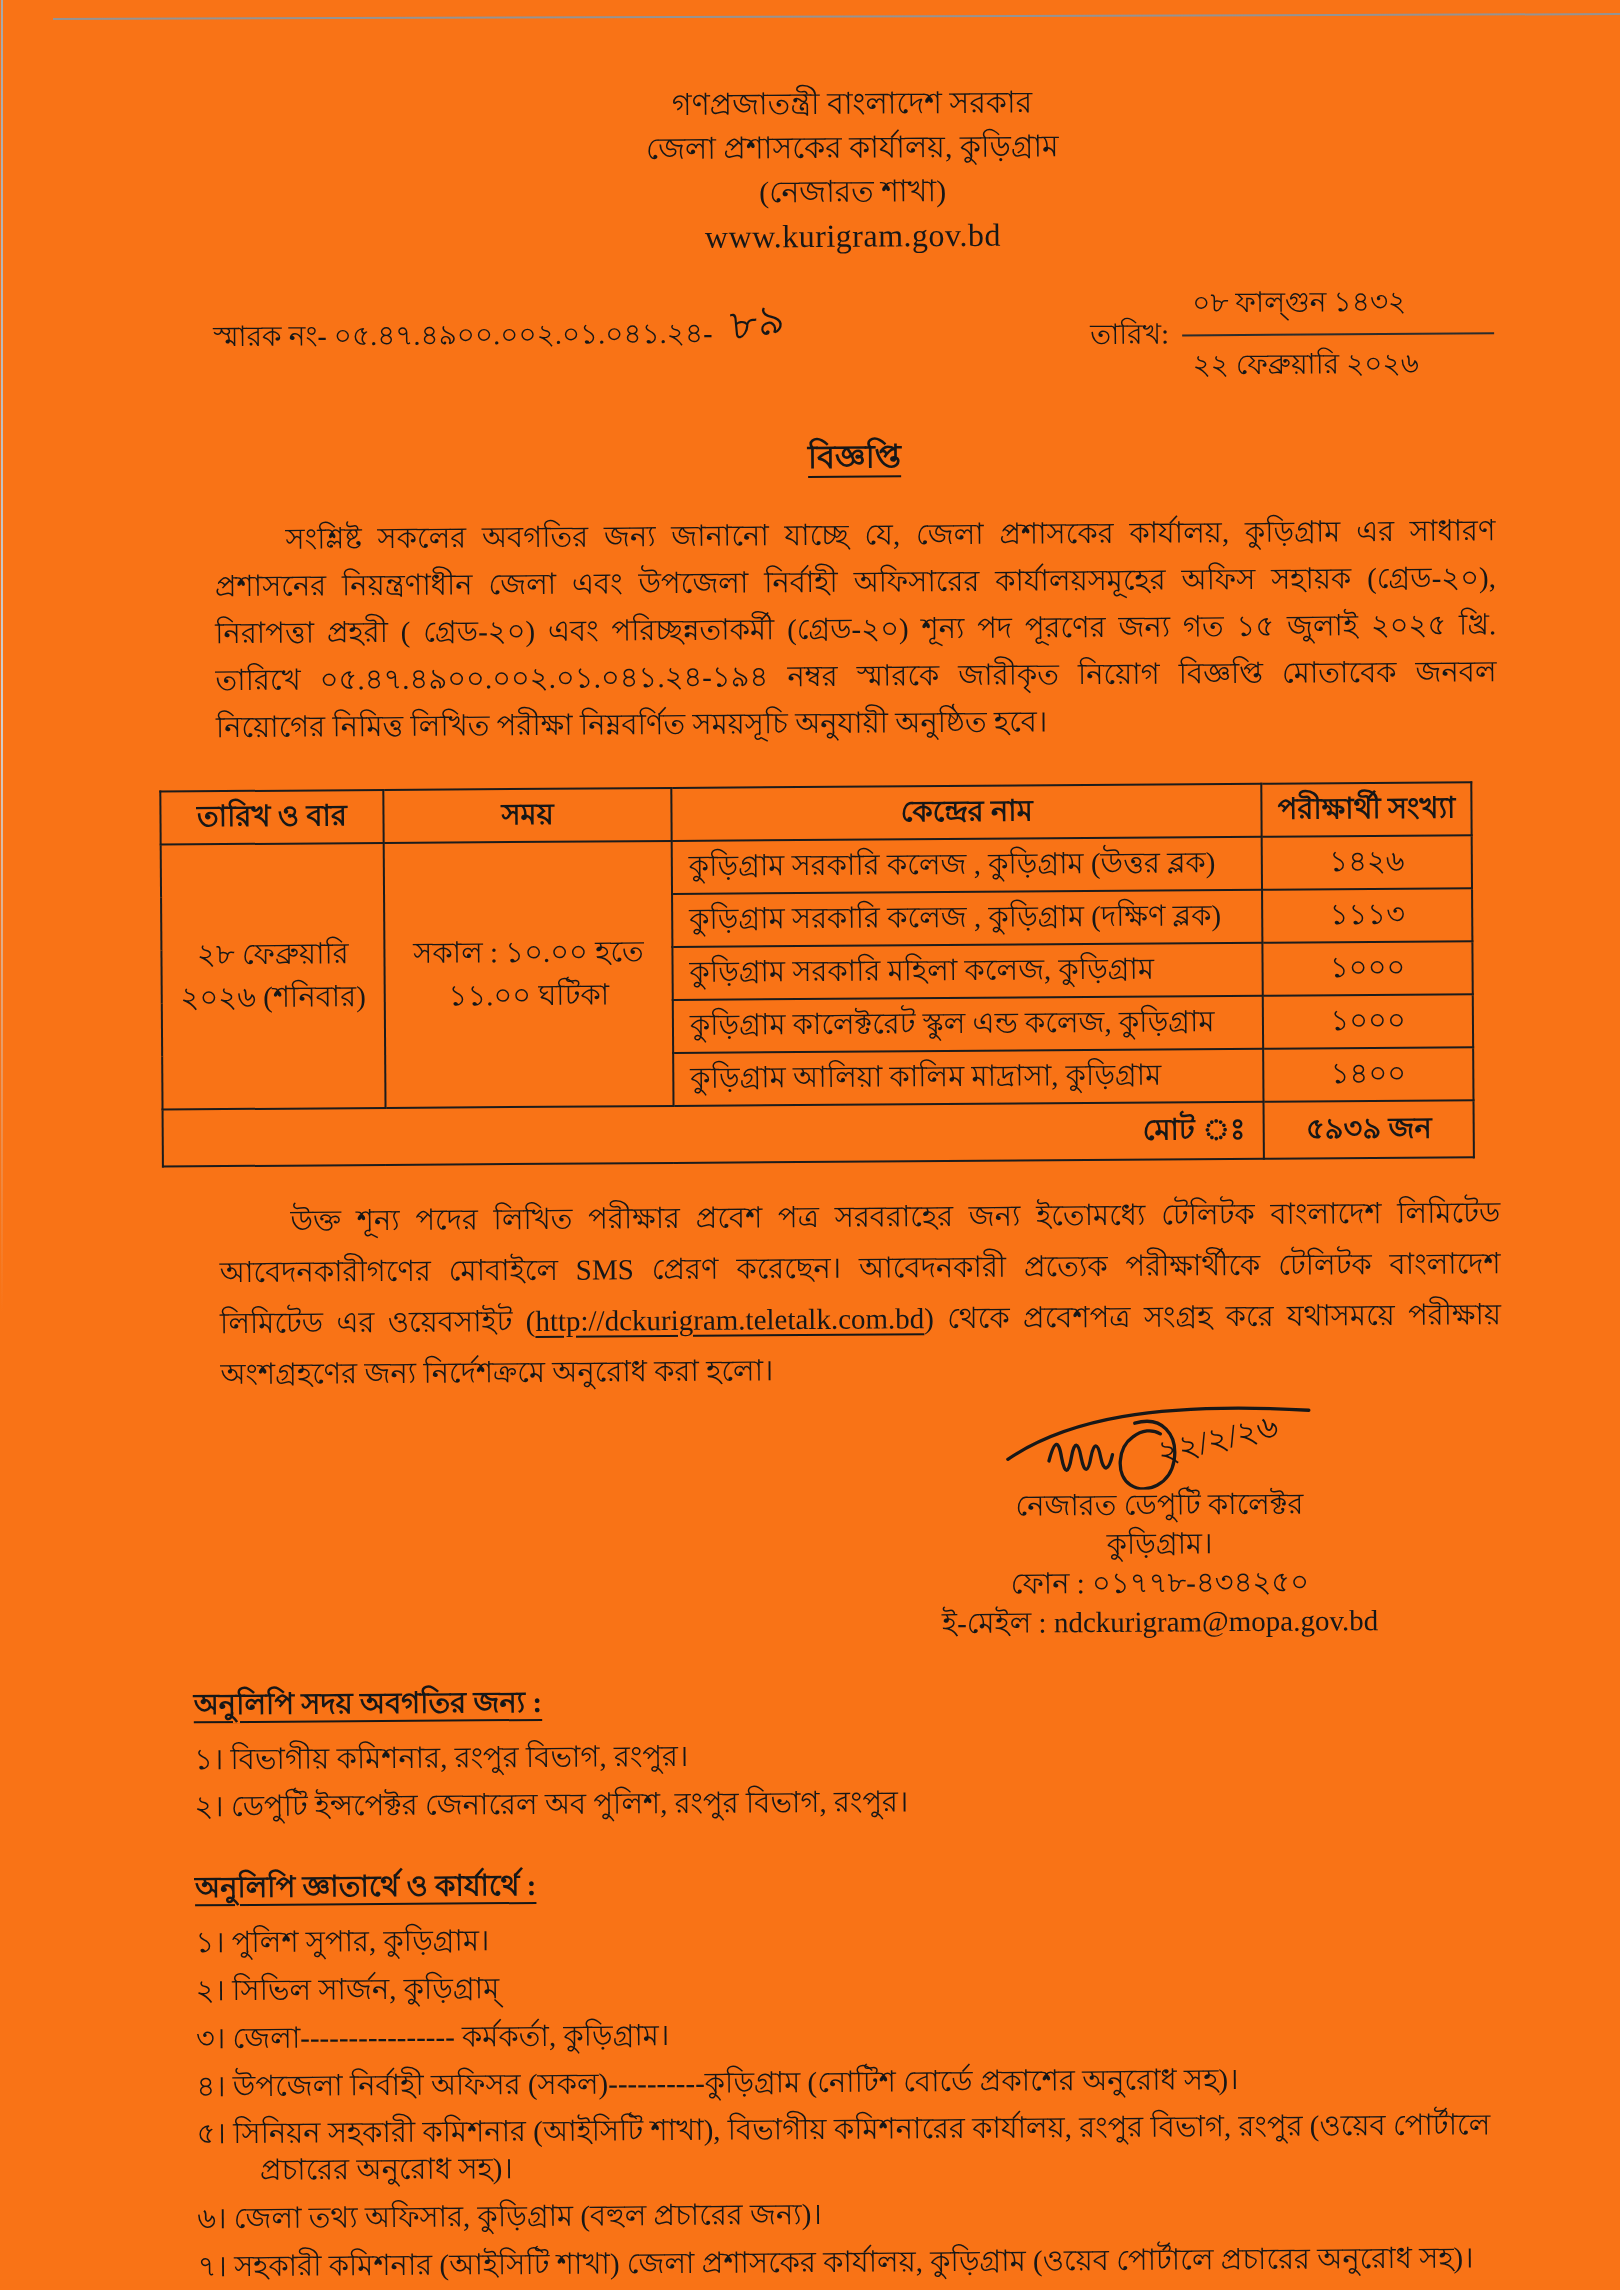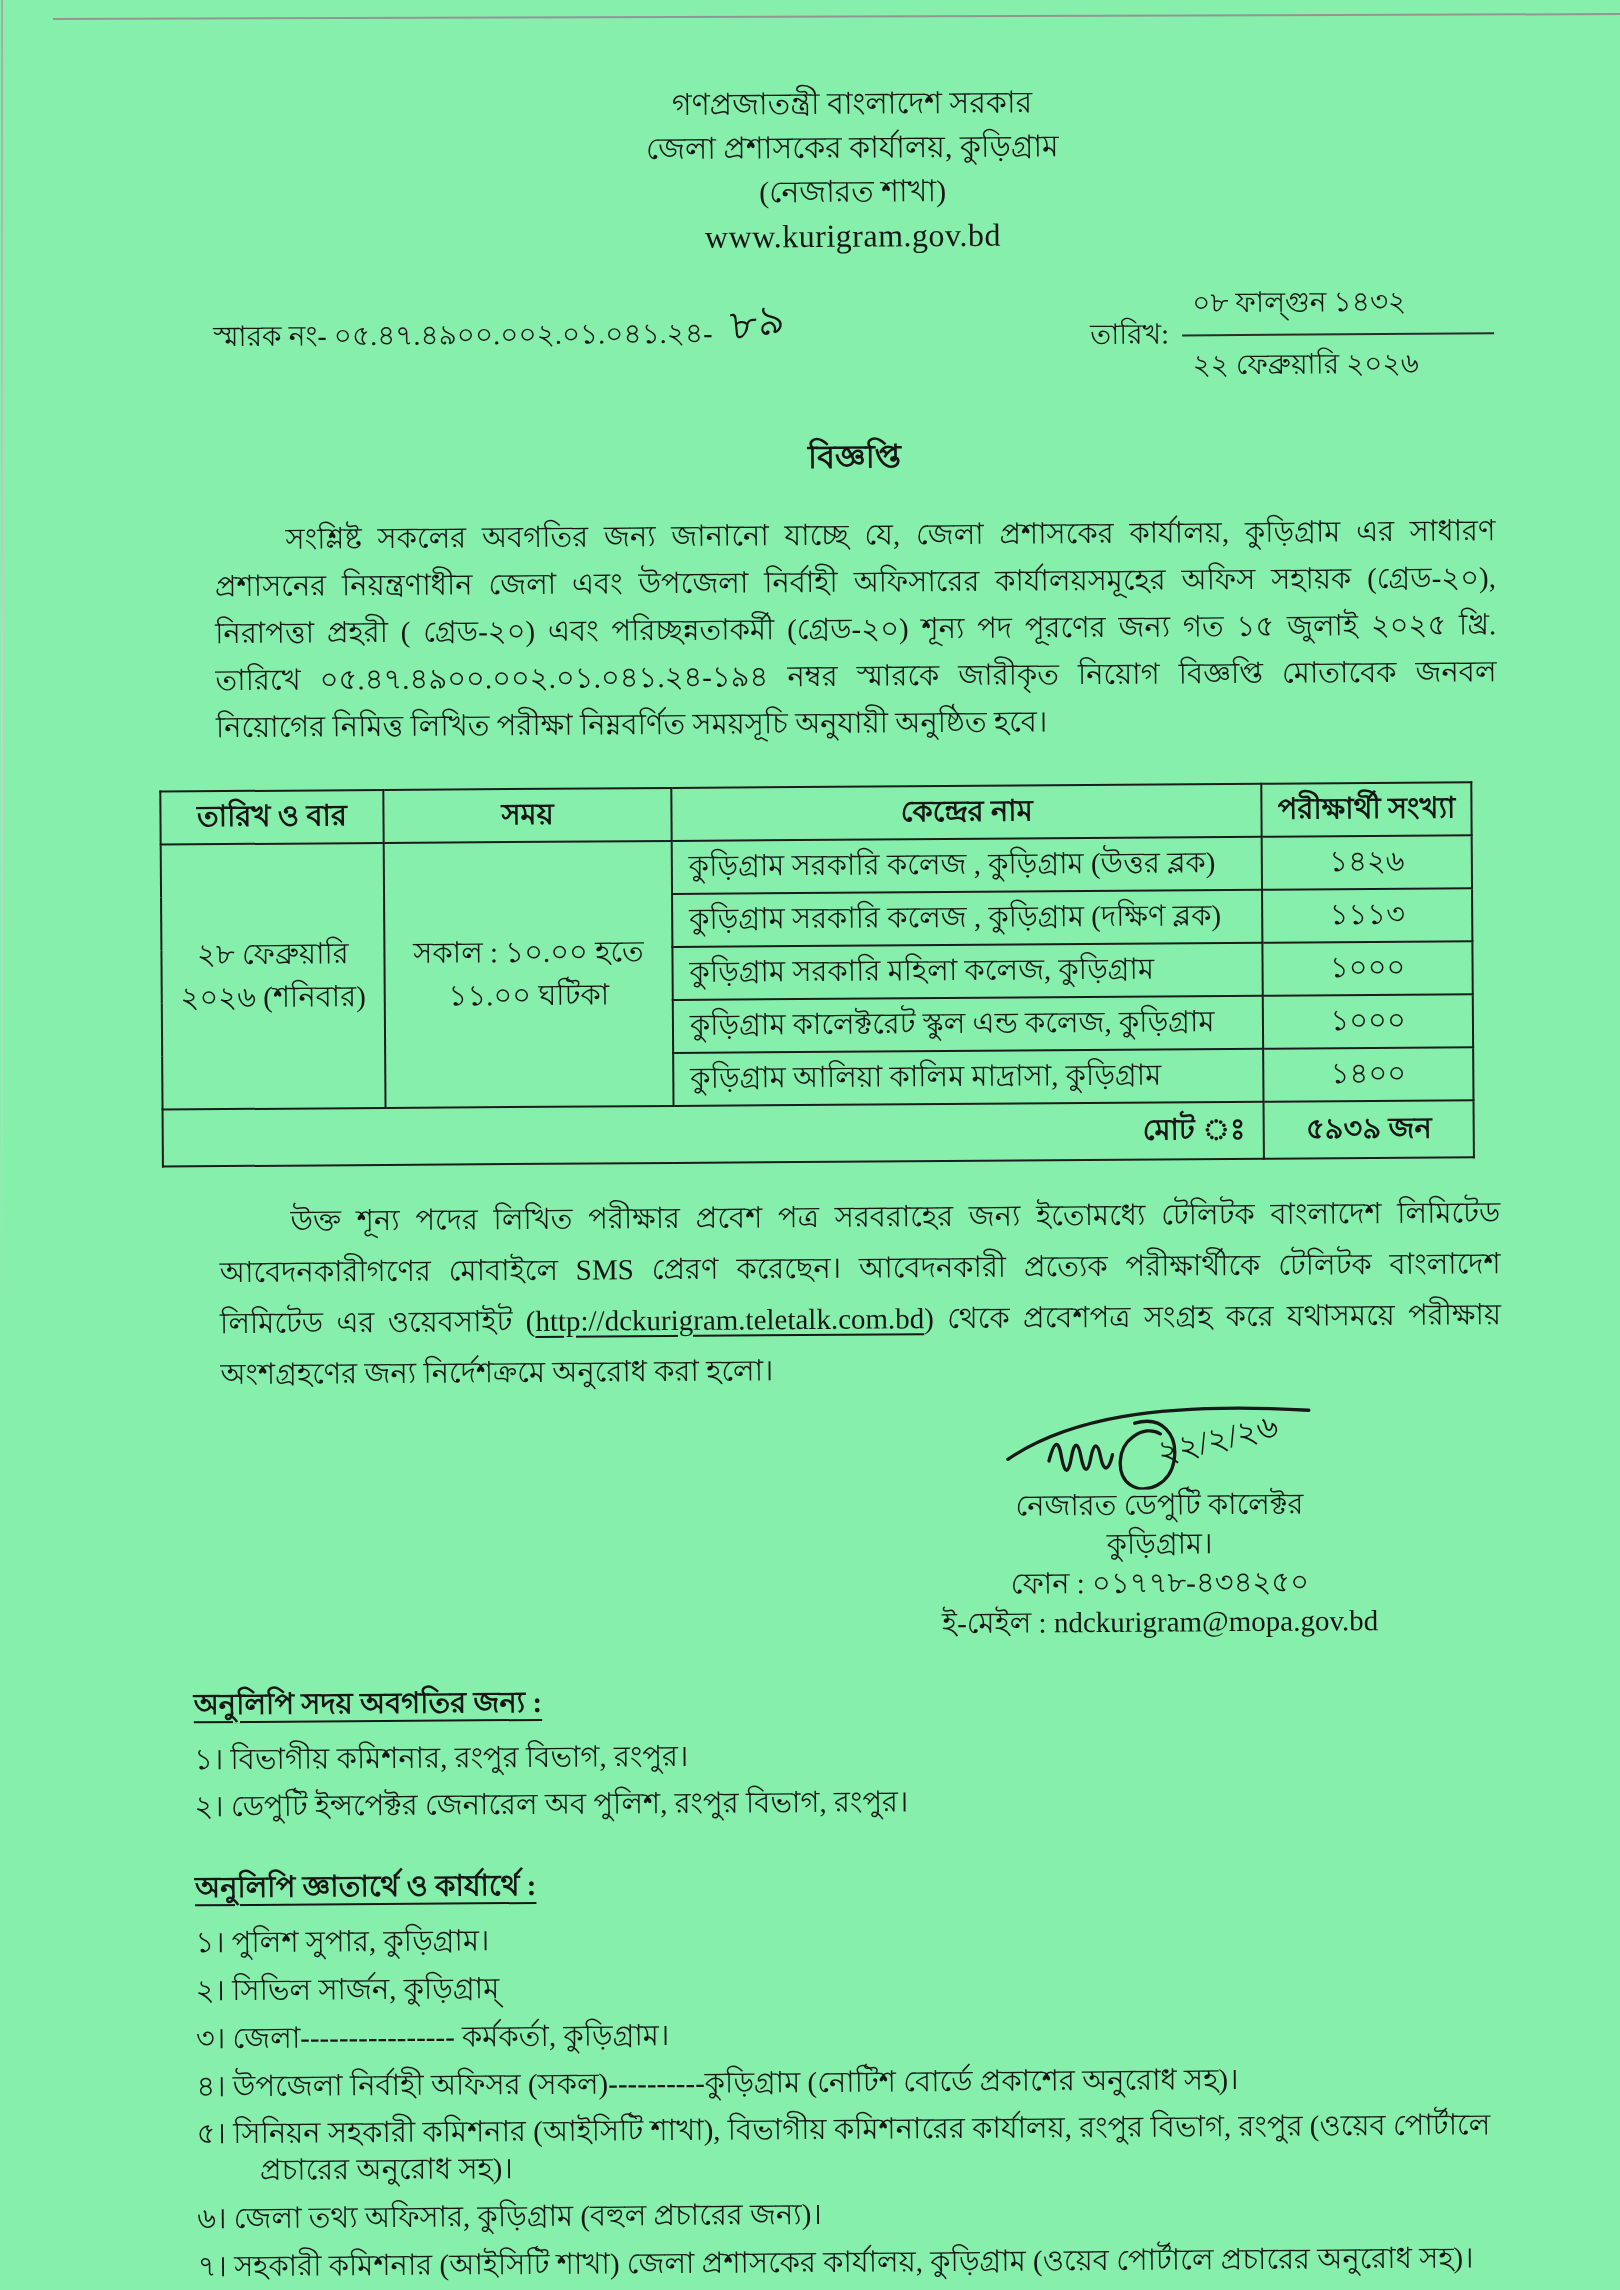--- a/index.html
+++ b/index.html
@@ -1,16 +1,16 @@
 <!DOCTYPE html>
 <html lang="bn"><head>
 <meta charset="utf-8">
 <style>
   html,body{margin:0;padding:0;background:#ffffff;}
-  .page{position:relative;width:1620px;height:2291px;background:#86efac;overflow:hidden;
+  .page{position:relative;width:1620px;height:2291px;background:#f97316;overflow:hidden;
         font-family:"Liberation Serif","DejaVu Serif",serif;color:#171717;}
   
   .artifact-top{position:absolute;left:53px;top:17.6px;width:1567px;height:2px;background:#949494;
         transform:rotate(-0.18deg);transform-origin:left center;}
   .artifact-left{position:absolute;left:1px;top:0;width:2px;height:1313px;
         background:linear-gradient(to bottom,#a8a8a8,#cfcfcf 55%,rgba(255,255,255,0));}
   .inner{position:absolute;left:0;top:0;right:0;bottom:0;padding:82px 121px 0 218px;
         transform:rotate(-0.4deg);transform-origin:50% 45%;}
   
   .hdr{text-align:center;font-size:30px;line-height:44px;}
@@ -19,21 +19,21 @@
   .memo-row{display:flex;justify-content:space-between;margin-top:25.5px;}
   .memo-left{font-size:28px;padding-top:27.4px;display:flex;align-items:flex-start;white-space:nowrap;}
   .hand-num{display:inline-block;font-size:42px;line-height:1;margin-left:17.6px;margin-top:-9.8px;
         transform:rotate(-9deg) skewX(-4deg);}
   .date-block{display:flex;align-items:center;font-size:28px;gap:13.7px;}
   .date-stack{display:flex;flex-direction:column;}
   .date-top{padding:0 7.8px 6.9px 9.8px;border-bottom:2px solid #2c2c2c;min-width:294px;}
   .date-bottom{padding:6.9px 7.8px 0 9.8px;}
   
   .title{text-align:center;margin-top:39px;font-size:32px;font-weight:bold;}
-  .title span{text-underline-offset:7.8px;text-decoration-thickness:2px;}
+  .title span{text-decoration:underline;text-underline-offset:7.8px;text-decoration-thickness:2px;}
   
   .para{font-size:29px;text-align:justify;}
   .para1{margin-top:25.5px;line-height:47px;text-indent:71px;}
   .para2{margin-top:29px;line-height:51px;text-indent:71px;}
   .link{text-decoration:underline;text-underline-offset:4.9px;}
   
   table.sched{border-collapse:collapse;table-layout:fixed;margin-top:39px;margin-left:-57px;
         width:1313px;font-size:29px;}
   table.sched th,table.sched td{border:2px solid #1c1c1c;vertical-align:middle;}
   table.sched th{font-weight:bold;height:49px;text-align:center;border-bottom-width:2.9px;}

